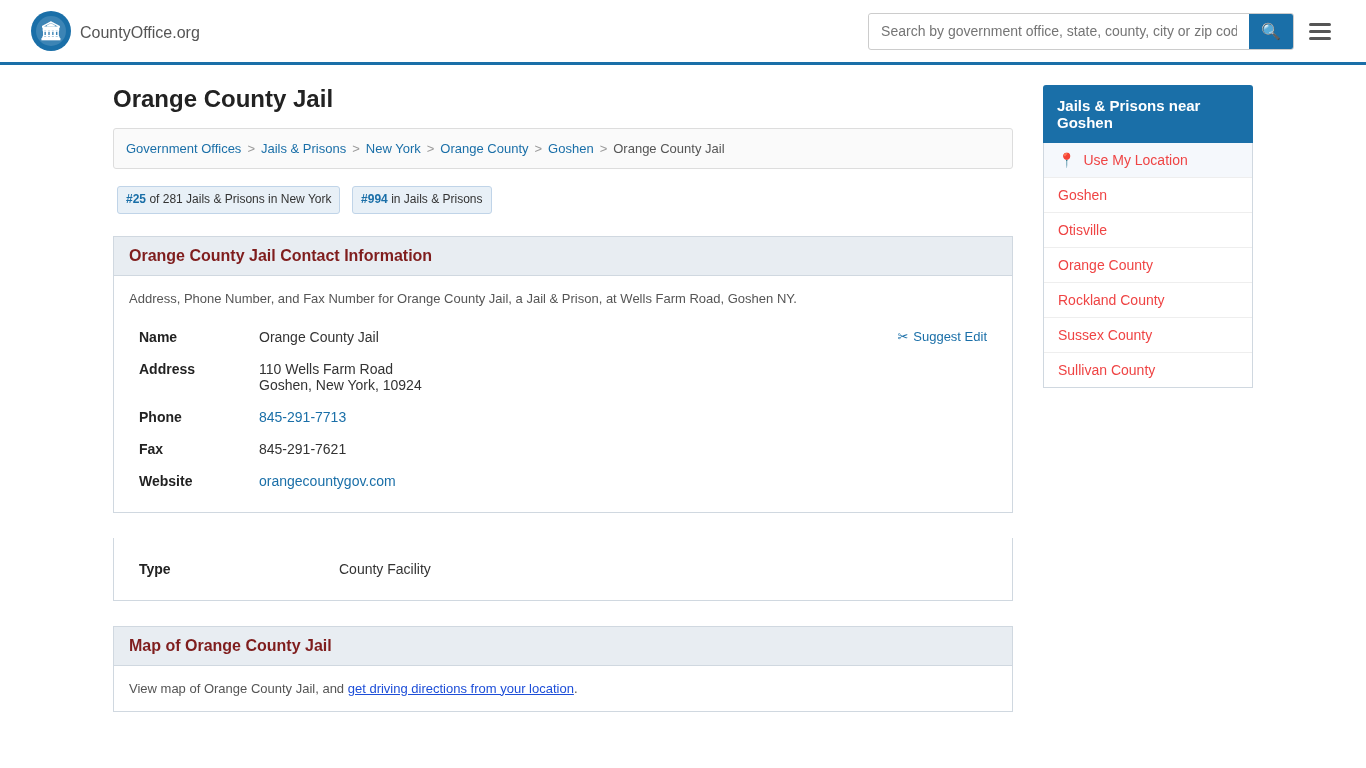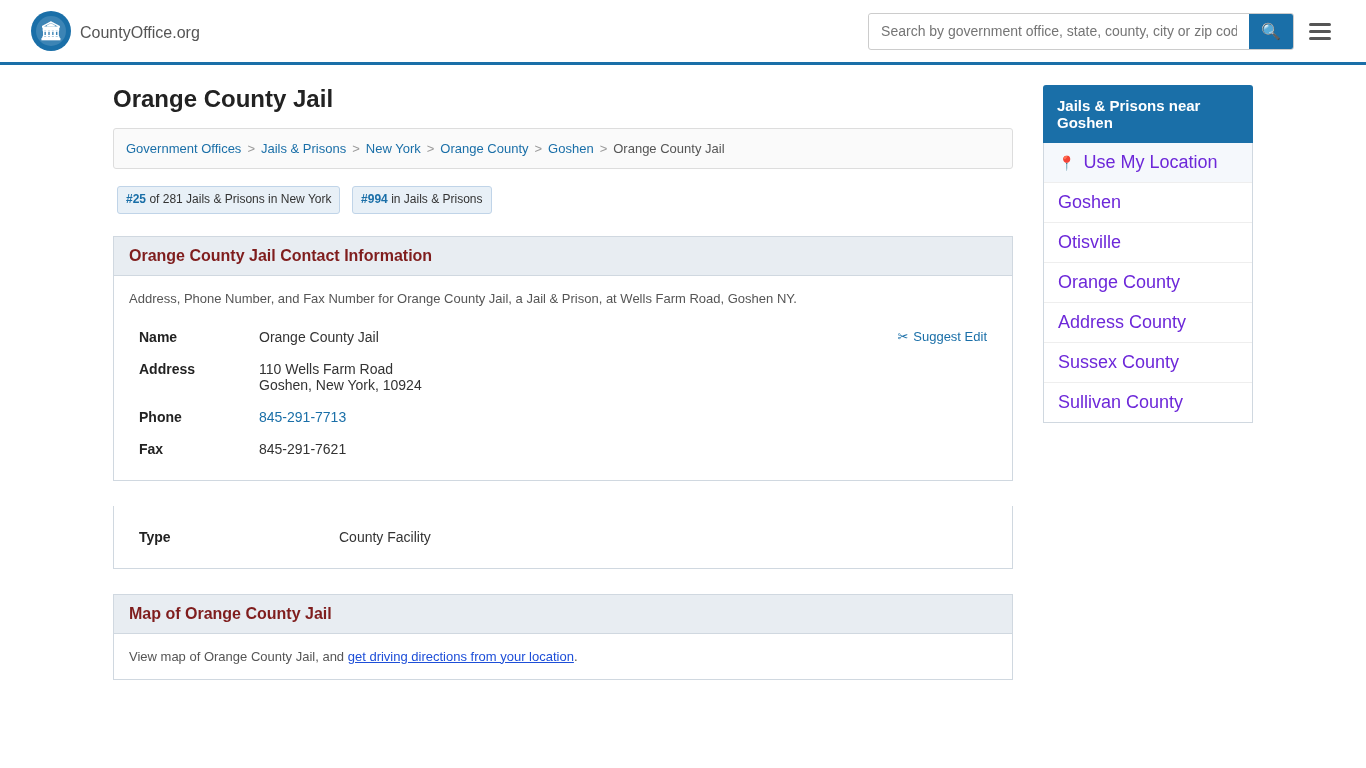--- a/index.html
+++ b/index.html
@@ -235,23 +235,23 @@
     }
     .sidebar-item {
       display: flex;
       align-items: center;
       gap: 8px;
       padding: 9px 14px;
       border-bottom: 1px solid #eee;
     }
     .sidebar-item:last-child { border-bottom: none; }
     .sidebar-item a {
-      color: #6d28d9;
+      color: #ef4444;
       text-decoration: none;
-      font-size: 18px;
+      font-size: 14px;
     }
     .sidebar-item .loc-icon {
       color: #555;
       font-size: 14px;
     }
     .sidebar-item.use-location {
       background: #f5f8fc;
     }
   </style>
 </head>
@@ -333,20 +333,26 @@
           <tr>
             <td>Phone</td>
             <td>
               <a href="tel:8452917713">845-291-7713</a>
             </td>
           </tr>
           <tr>
             <td>Fax</td>
             <td>845-291-7621</td>
           </tr>
+          <tr>
+            <td>Website</td>
+            <td>
+              <a href="#">orangecountygov.com</a>
+            </td>
+          </tr>
         </tbody>
           </table>
       </div>
     </div>
 
     <div>
       <div class="section-body">
         <table class="details-table">
           <tbody>
               <tr>
@@ -379,21 +385,21 @@
       <div class="sidebar-item">
         <a href="#">Goshen</a>
       </div>
       <div class="sidebar-item">
         <a href="#">Otisville</a>
       </div>
       <div class="sidebar-item">
         <a href="#">Orange County</a>
       </div>
       <div class="sidebar-item">
-        <a href="#">Address County</a>
+        <a href="#">Rockland County</a>
       </div>
       <div class="sidebar-item">
         <a href="#">Sussex County</a>
       </div>
       <div class="sidebar-item">
         <a href="#">Sullivan County</a>
       </div>
     </div>
   </aside>
 </div>

